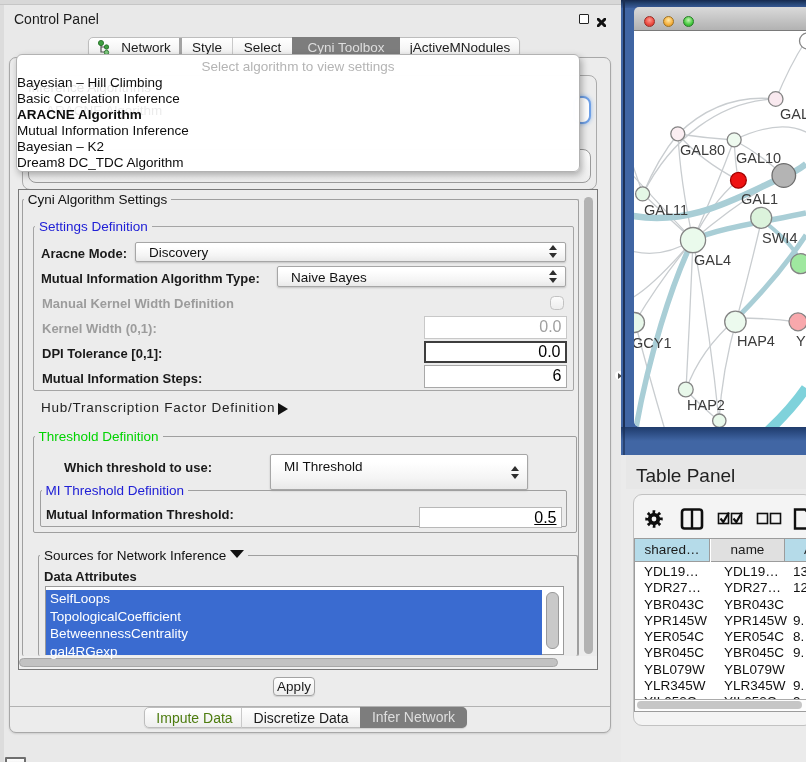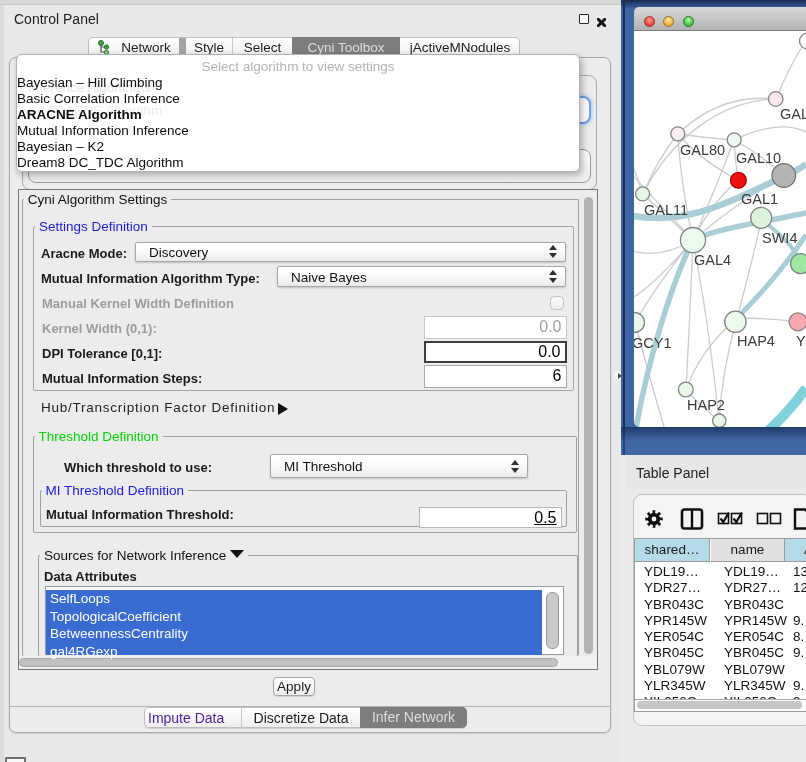--- a/index.html
+++ b/index.html
@@ -36,21 +36,21 @@
 
 <div class="abs" style="left:88px;top:37px;height:21px;width:432px;background:linear-gradient(#ffffff,#eeeeee);border:1px solid #bdbdbd;border-radius:5px;box-shadow:0 1px 1px rgba(0,0,0,0.12);z-index:5;"></div>
 <div class="abs" style="left:98px;top:40px;width:13px;height:15px;z-index:6;">
 <svg width="13" height="16" viewBox="0 0 13 16">
 <path d="M3 3 L3 12 L8 12 M3 7 L8 7" stroke="#555" stroke-width="1.2" fill="none"></path>
 <circle cx="3" cy="3" r="2.6" fill="#3f9e42" stroke="#1d6b20" stroke-width="0.8"></circle>
 <circle cx="8.5" cy="7" r="2.2" fill="#3f9e42" stroke="#1d6b20" stroke-width="0.8"></circle>
 <circle cx="8.5" cy="12.5" r="2.2" fill="#7fc97f" stroke="#1d6b20" stroke-width="0.8"></circle>
 </svg></div>
 <div class="abs" style="left:112px;top:40px;width:68px;z-index:6;font-size:13.5px;color:#1b1b1b;text-align:center;">Network</div>
-<div class="abs" style="left:179px;top:37.5px;width:53px;z-index:6;font-size:13.5px;color:#1b1b1b;text-align:center;border-left:7px solid #a3a3a3;height:20px;line-height:20px;">Style</div>
+<div class="abs" style="left:179px;top:37.5px;width:53px;z-index:6;font-size:13.5px;color:#1b1b1b;text-align:center;border-left:3px solid #a3a3a3;height:20px;line-height:20px;">Style</div>
 <div class="abs" style="left:232px;top:37.5px;width:60px;z-index:6;font-size:13.5px;color:#1b1b1b;text-align:center;border-left:1px solid #c9c9c9;height:20px;line-height:20px;">Select</div>
 <div class="abs" style="left:292px;top:37px;width:108px;height:21px;z-index:6;background:#7d7d7d;font-size:13.5px;color:#dedede;text-align:center;line-height:21px;">Cyni Toolbox</div>
 <div class="abs" style="left:400px;top:37px;width:120px;height:21px;z-index:6;font-size:13.5px;color:#1b1b1b;text-align:center;line-height:21px;border-radius:0 5px 5px 0;">jActiveMNodules</div>
 
 <div class="box" style="left:22px;top:75px;width:575px;height:115px;border-radius:8px;border-color:#ababab;"></div>
 <div class="abs" style="left:573px;top:96px;width:18px;height:28px;background:#fff;border:2.5px solid #6fa0e6;border-radius:8px;box-shadow:0 0 4px #8fb8ec;"></div>
 <div class="abs" style="left:28px;top:149px;width:563px;height:34px;background:linear-gradient(#fdfdfd,#ececec);border:1px solid #9a9a9a;border-radius:8px;"></div>
 
 <div class="abs" style="left:28px;top:80px;font-size:13.5px;color:rgba(60,60,60,0.13);z-index:8;">Inference Algorithms</div>
 <div class="abs" style="left:46px;top:103px;font-size:13.5px;color:rgba(60,60,60,0.10);z-index:8;">ARACNE Algorithm</div>
@@ -100,21 +100,21 @@
     <span style="color:#000;">6</span>
   </div>
 
 <div class="abs" style="left:41px;top:400px;font-size:13.5px;letter-spacing:0.75px;color:#222;">Hub/Transcription Factor Definition</div>
 <div class="abs" style="left:278px;top:403px;width:0;height:0;border-left:10px solid #111;border-top:6.5px solid transparent;border-bottom:6.5px solid transparent;"></div>
 
 <div class="box" style="left:32.5px;top:436px;width:544.5px;height:97px;border-radius:2px;">
   <span class="lbl" style="color:#00d300;">Threshold Definition</span>
 </div>
 <div class="brow" style="left:64px;top:459.5px;">Which threshold to use:</div>
-<div class="combo" style="left:270px;top:454px;width:257.5px;height:24px;">
+<div class="combo" style="left:270px;top:454px;width:257.5px;height:36px;">
     <span class="ct" style="top:3.5px;">MI Threshold</span>
     <span class="arrows"></span>
   </div>
 <div class="box" style="left:39.5px;top:490px;width:527px;height:37px;border-radius:2px;">
   <span class="lbl" style="color:#2020d6;">MI Threshold Definition</span>
 </div>
 <div class="brow" style="left:46px;top:506.5px;">Mutual Information Threshold:</div>
 <div class="tf" style="left:419px;top:507px;width:142.5px;height:21px;border:1px solid #b8b8b8;">
     <span style="color:#000;text-decoration:underline;">0.5</span>
   </div>
@@ -131,21 +131,21 @@
 
 <div class="abs" style="left:18.5px;top:656px;width:578px;height:13px;background:#f0f0f0;"></div>
 <div class="abs" style="left:19px;top:657.5px;width:539px;height:9.5px;background:#c2c2c2;border:1px solid #a6a6a6;border-radius:5px;"></div>
 
 <div class="abs" style="left:583.5px;top:197px;width:9.3px;height:457px;background:#b2b2b2;border-radius:5px;"></div>
 
 <div class="abs" style="left:273px;top:676.5px;width:42px;height:19px;background:linear-gradient(#ffffff,#ededed);border:1px solid #a3a3a3;border-radius:4px;text-align:center;line-height:18px;font-size:13.5px;box-shadow:0 1px 1px rgba(0,0,0,0.12);">Apply</div>
 
 <div class="abs" style="left:10px;top:706px;width:600px;height:1px;background:#b2b2b2;"></div>
 <div class="abs" style="left:144px;top:707px;height:21px;width:323px;background:linear-gradient(#ffffff,#eeeeee);border:1px solid #bdbdbd;border-radius:5px;box-shadow:0 1px 1px rgba(0,0,0,0.12);"></div>
-<div class="abs" style="left:148px;top:710px;width:93px;font-size:14px;color:#4c1d95;text-align:left;">Impute Data</div>
+<div class="abs" style="left:148px;top:710px;width:93px;font-size:14px;color:#4d7c0f;text-align:center;">Impute Data</div>
 <div class="abs" style="left:241px;top:707.5px;width:119px;font-size:14px;color:#1b1b1b;text-align:center;border-left:1px solid #c9c9c9;height:20px;line-height:20px;">Discretize Data</div>
 <div class="abs" style="left:360px;top:707px;width:107px;height:21px;background:#7d7d7d;font-size:14px;color:#dedede;text-align:center;line-height:21px;border-radius:0 5px 5px 0;">Infer Network</div>
 
 <div class="abs" style="left:5px;top:756.5px;width:20.5px;height:10px;background:linear-gradient(#ffffff,#ececec);border:2px solid #6f6f6f;border-radius:1px;"></div>
 
 <div class="abs" style="left:615px;top:371px;width:9px;height:9px;background:#fdfdfd;border-radius:50%;"></div>
 <div class="abs" style="left:617.5px;top:373px;width:0;height:0;border-left:4.5px solid #4a4a4a;border-top:3px solid transparent;border-bottom:3px solid transparent;"></div>
 
 <div class="abs" style="left:621px;top:0;width:185px;height:455px;background:#4065a3;"></div>
 <div class="abs" style="left:621px;top:0;width:185px;height:8px;background:linear-gradient(#16294e 0%,#24426f 40%,#3a5c9a 100%);"></div>
@@ -224,21 +224,21 @@
 <text x="796" y="346">Y</text>
 <text x="687" y="410">HAP2</text>
 </g>
 </svg>
 </div>
 <div class="abs" style="left:621px;top:427px;width:185px;height:28px;background:linear-gradient(#203c6b 0%,#2a4a80 18%,#4166a4 50%,#4166a4 100%);"></div>
 <div class="abs" style="left:622.5px;top:427px;width:2.8px;height:28px;background:rgba(22,40,75,0.55);"></div>
 
 <div class="abs" style="left:621px;top:455px;width:185px;height:307px;background:#ebebeb;"></div>
 <div class="abs" style="left:626px;top:455px;width:180px;height:34px;background:#e7e7e7;"></div>
-<div class="abs" style="left:636px;top:464.5px;font-size:14px;color:#222;">Table Panel</div>
+<div class="abs" style="left:636px;top:464.5px;font-size:19px;color:#222;">Table Panel</div>
 <div class="abs" style="left:633px;top:494px;width:180px;height:232px;background:#f4f4f4;border:1px solid #c2c2c2;border-radius:9px;"></div>
 
 <div class="abs" style="left:645px;top:508px;">
 <svg width="165" height="22" viewBox="0 0 165 22">
 <g fill="#0f0f0f">
 <path d="M7.6 2.3 L10.4 2.3 L10.0 4.9 L12.2 5.7 L14.1 3.8 L16.2 5.9 L14.0 7.4 L15.0 9.5 L17.7 9.6 L17.7 12.4 L15.1 12.0 L14.3 14.2 L16.2 16.1 L14.1 18.2 L12.6 16.0 L10.5 17.0 L10.4 19.7 L7.6 19.7 L8.0 17.1 L5.8 16.3 L3.9 18.2 L1.8 16.1 L4.0 14.6 L3.0 12.5 L0.3 12.4 L0.3 9.6 L2.9 10.0 L3.7 7.8 L1.8 5.9 L3.9 3.8 L5.4 6.0 L7.5 5.0 Z"></path>
 <circle cx="9" cy="11" r="2.4" fill="#f4f4f4"></circle>
 </g>
 <rect x="37" y="1.5" width="20" height="19" rx="2.5" fill="none" stroke="#0f0f0f" stroke-width="2.6"></rect>
 <line x1="47" y1="1.5" x2="47" y2="20.5" stroke="#0f0f0f" stroke-width="2.4"></line>

